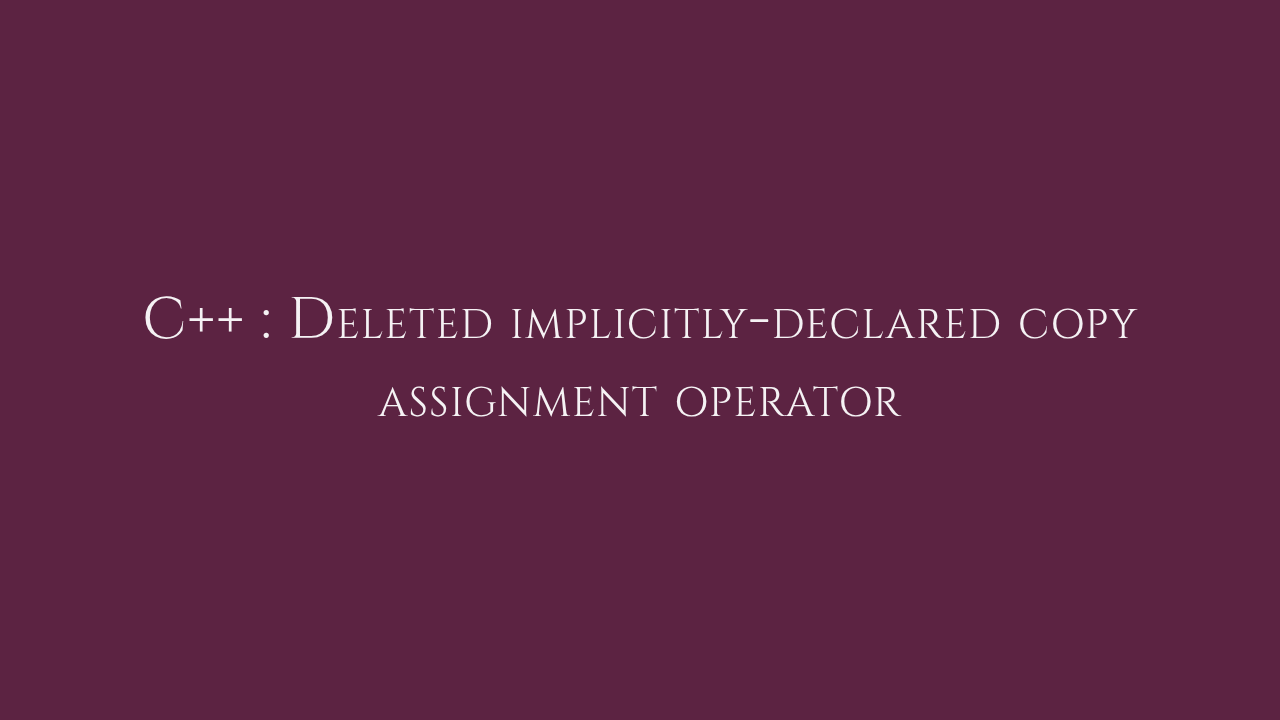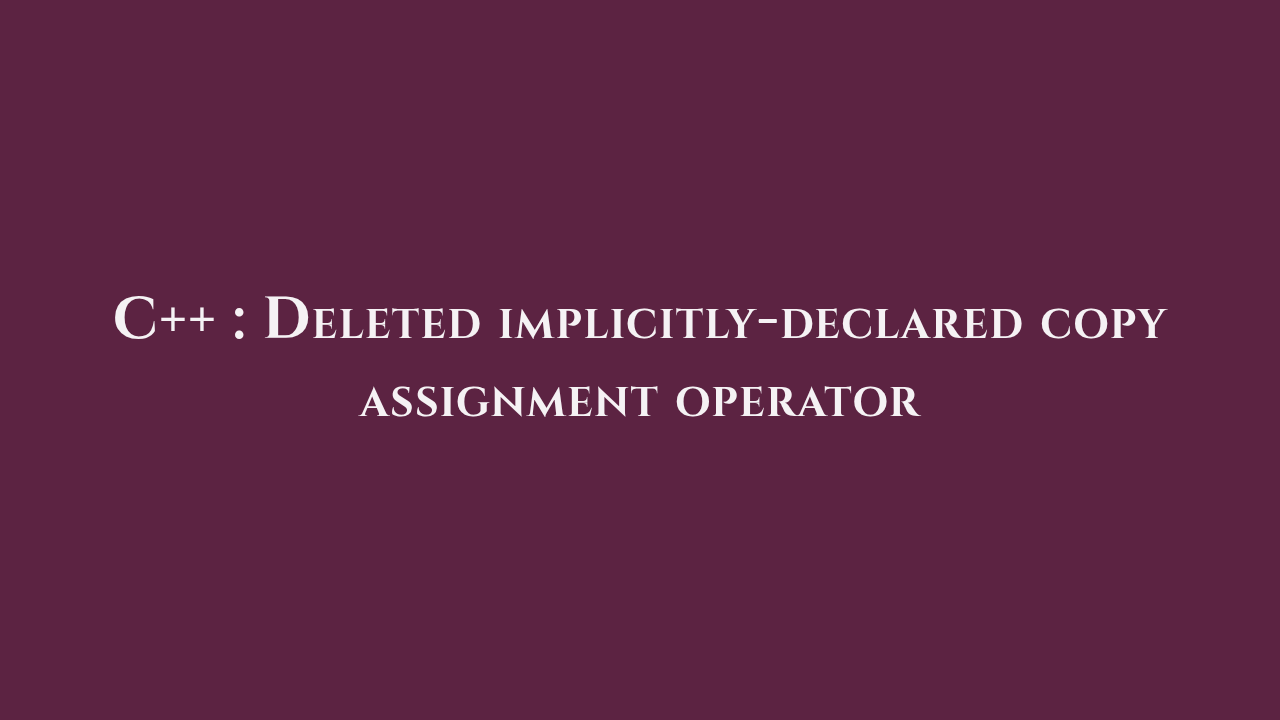--- a/index.html
+++ b/index.html
@@ -14,21 +14,21 @@
     display: flex;
     align-items: center;
     justify-content: center;
     font-family: "Trajan Pro", "Cinzel", "Times New Roman", Georgia, serif;
   }
   .title-card {
     color: #f5f2f4;
     text-align: center;
     font-size: 58px;
     line-height: 1.35;
-    font-weight: 700;
+    font-weight: 400;
     font-variant: small-caps;
     letter-spacing: 0.02em;
     max-width: 1100px;
     text-rendering: optimizeLegibility;
   }
 </style>
 </head>
 <body>
 
 <div class="title-card">C++ : Deleted implicitly-declared copy assignment operator</div>

